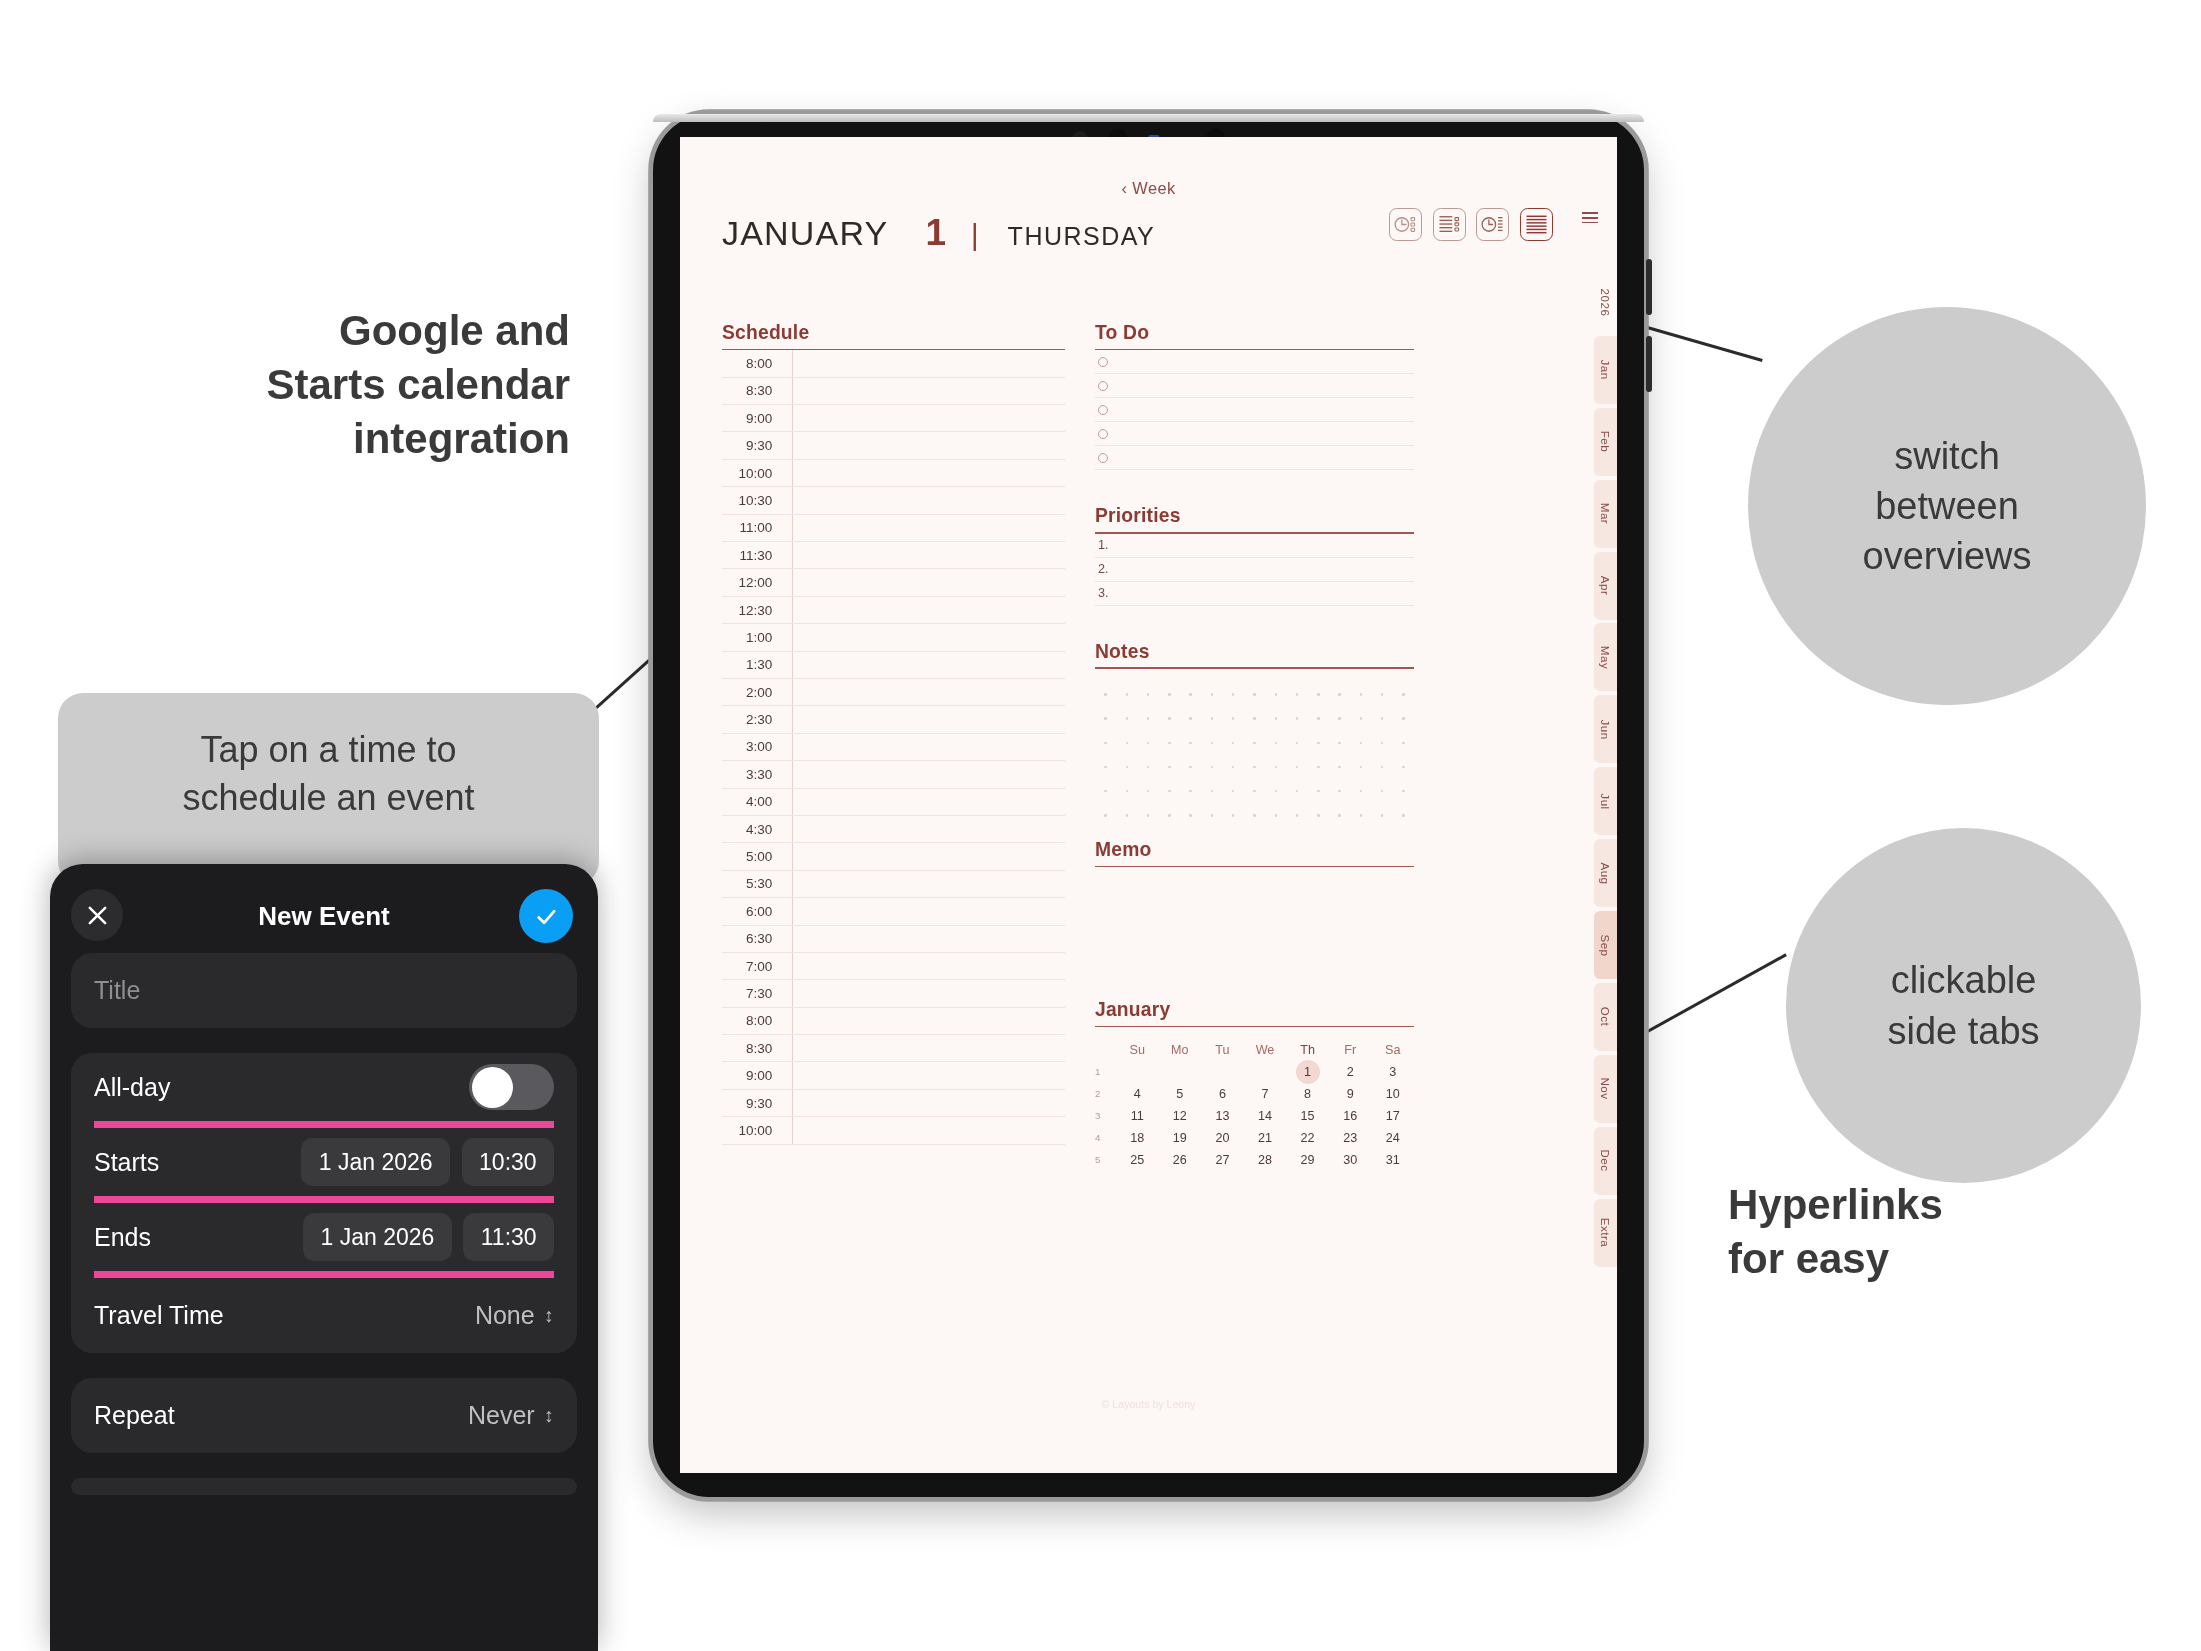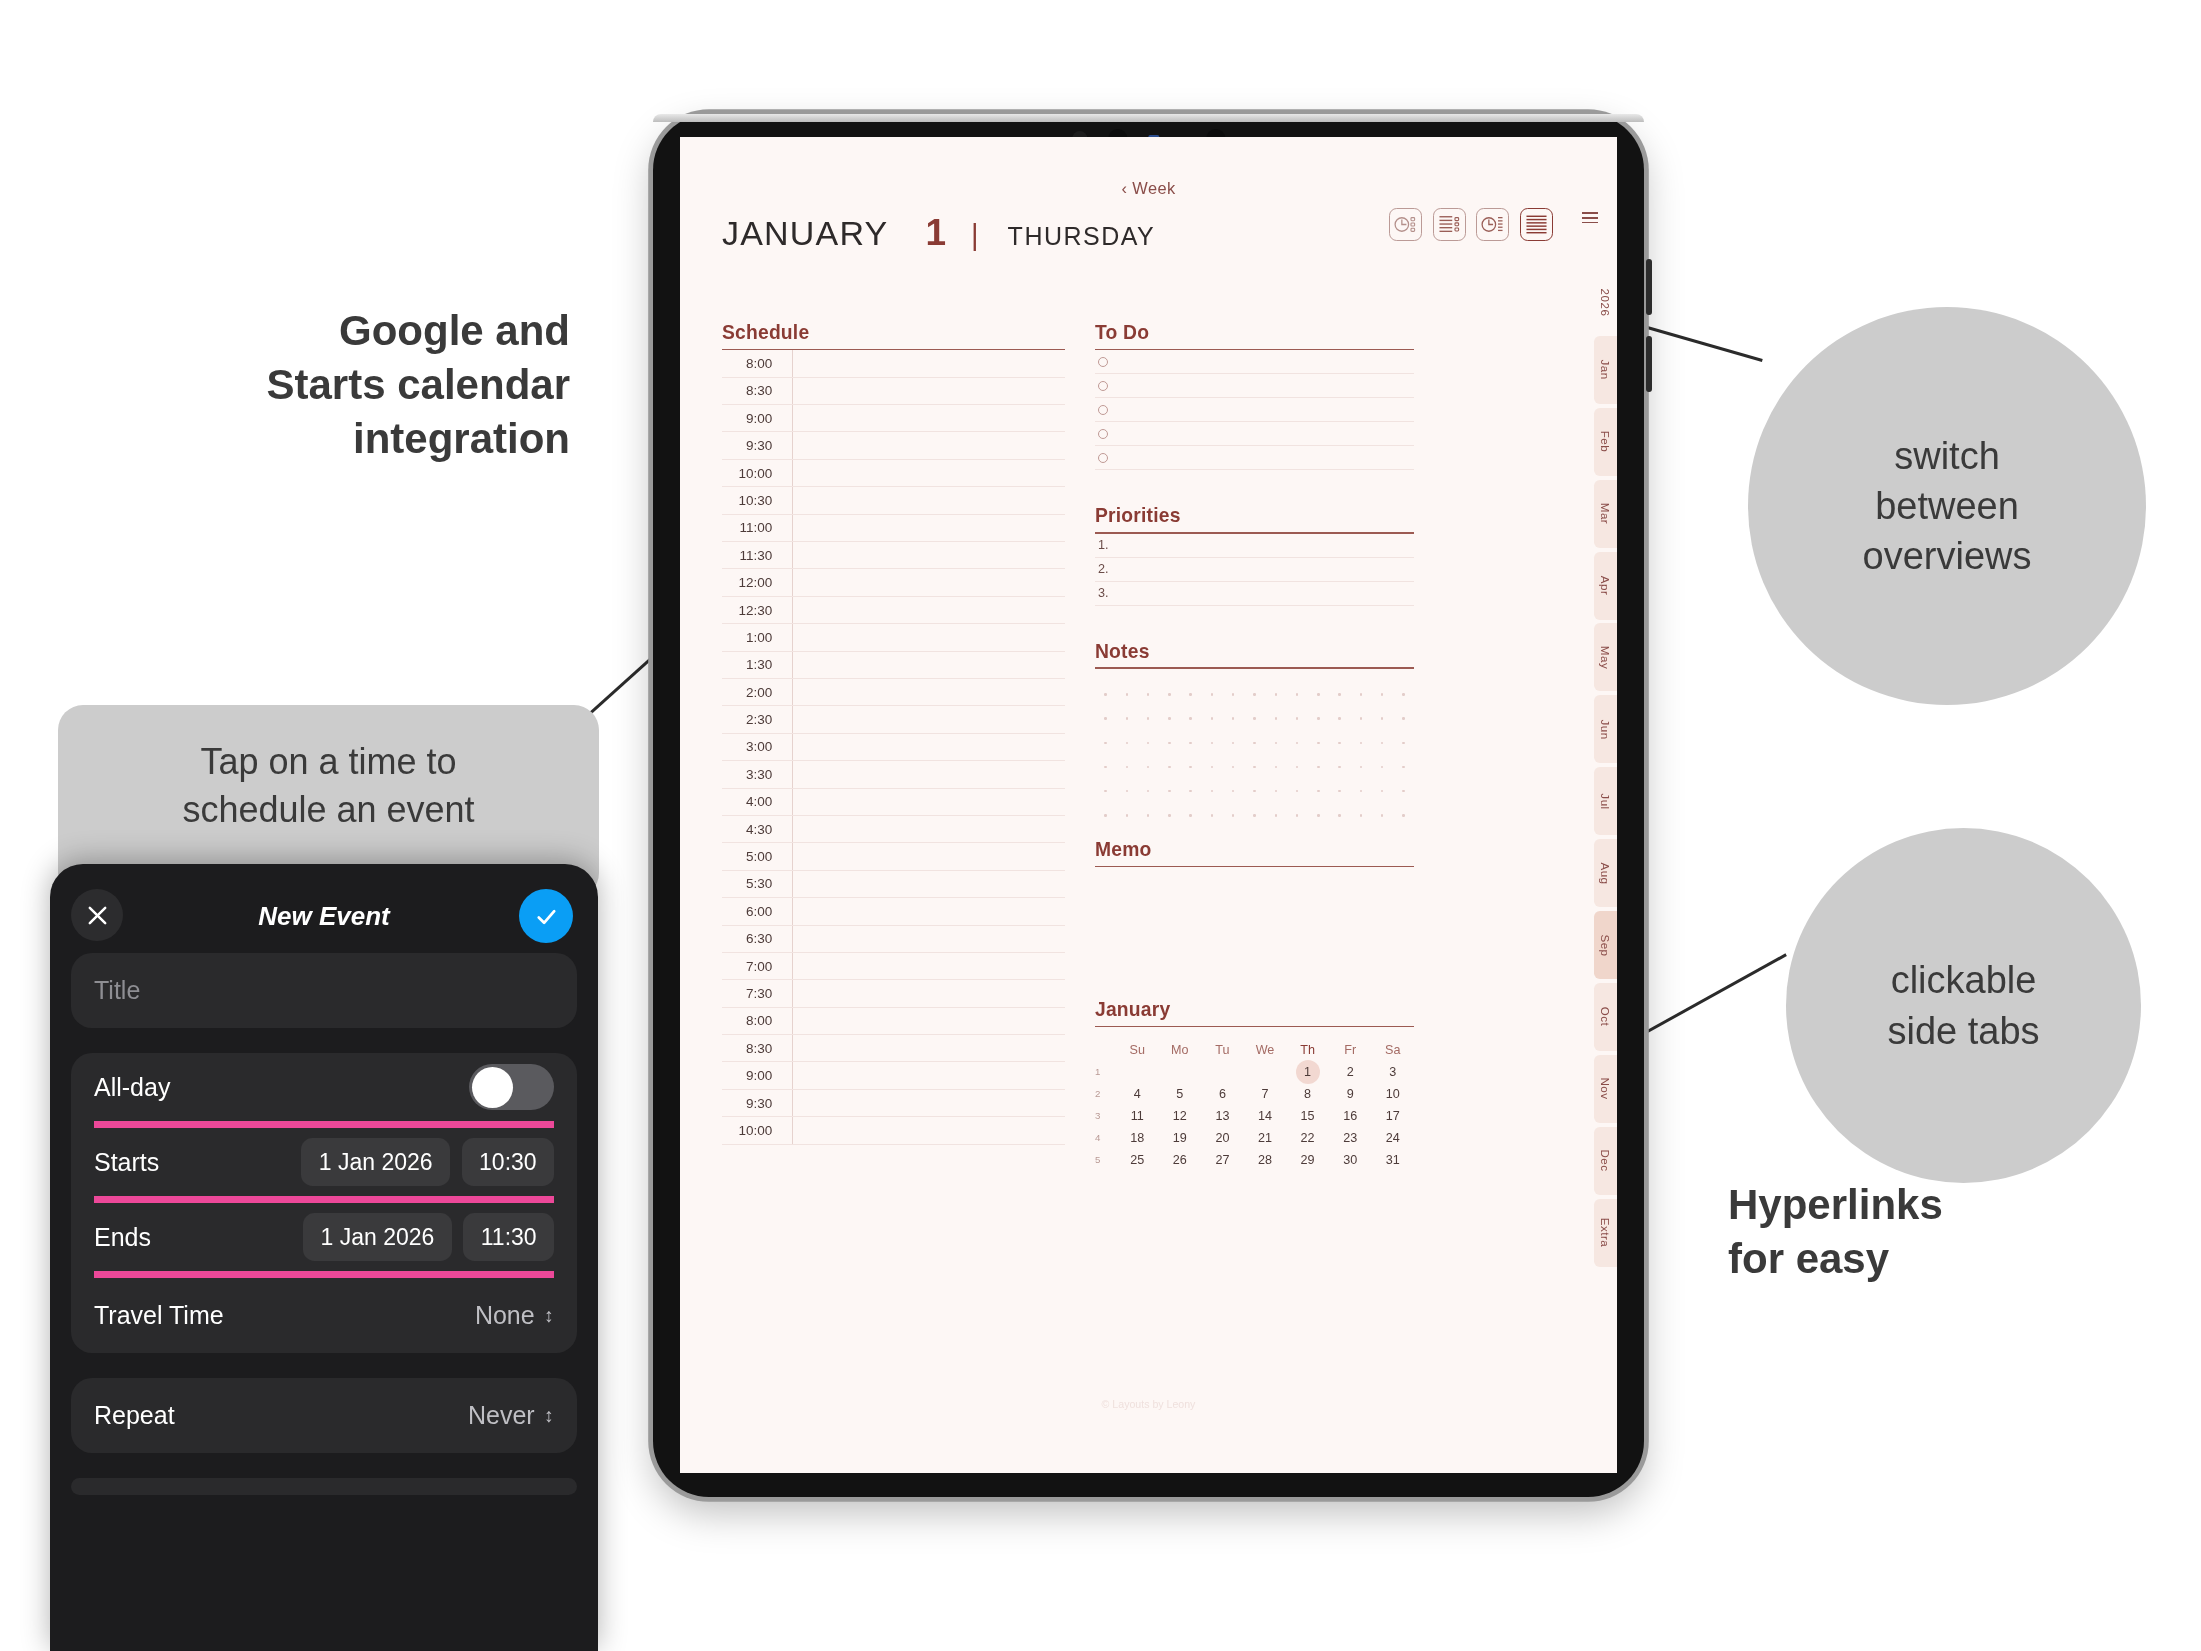--- a/index.html
+++ b/index.html
@@ -24,21 +24,20 @@
   }
   #anno-hyper {
     left: 1728px; top: 1178px; width: 415px;
     text-align: left; font-size: 42px;
   }
 
   .bubble {
     position: absolute;
     background: #cccccc;
     border-radius: 25px;
-    margin-top: 12px;
   }
   #bubble-tap {
     left: 58px; top: 693px; width: 541px; height: 193px;
   }
   #bubble-tap .bubble-text {
     position: absolute; left: 39px; top: 33px; width: 463px;
     font-size: 36px; color: #3a3a3a; text-align: center;
     line-height: 1.33; font-weight: normal;
   }
 
@@ -221,21 +220,21 @@
   }
   #sheet-head { position: relative; height: 89px; }
   #sheet-close {
     position: absolute; left: 21px; top: 25px;
     width: 52px; height: 52px; border-radius: 50%;
     background: #2c2c2e; display: flex; align-items: center; justify-content: center;
   }
   #sheet-close svg { width: 25px; height: 25px; }
   #sheet-title {
     position: absolute; left: 0; right: 0; top: 37px; text-align: center;
-    color: #ffffff; font-size: 26px; font-weight: bold; font-style: italic;
+    color: #ffffff; font-size: 26px; font-weight: bold;
   }
   #sheet-done {
     position: absolute; right: 25px; top: 25px;
     width: 54px; height: 54px; border-radius: 50%;
     background: #0a9ef5; display: flex; align-items: center; justify-content: center;
   }
   #sheet-done svg { width: 29px; height: 29px; }
 
   .card {
     margin: 0 21px 25px 21px;

